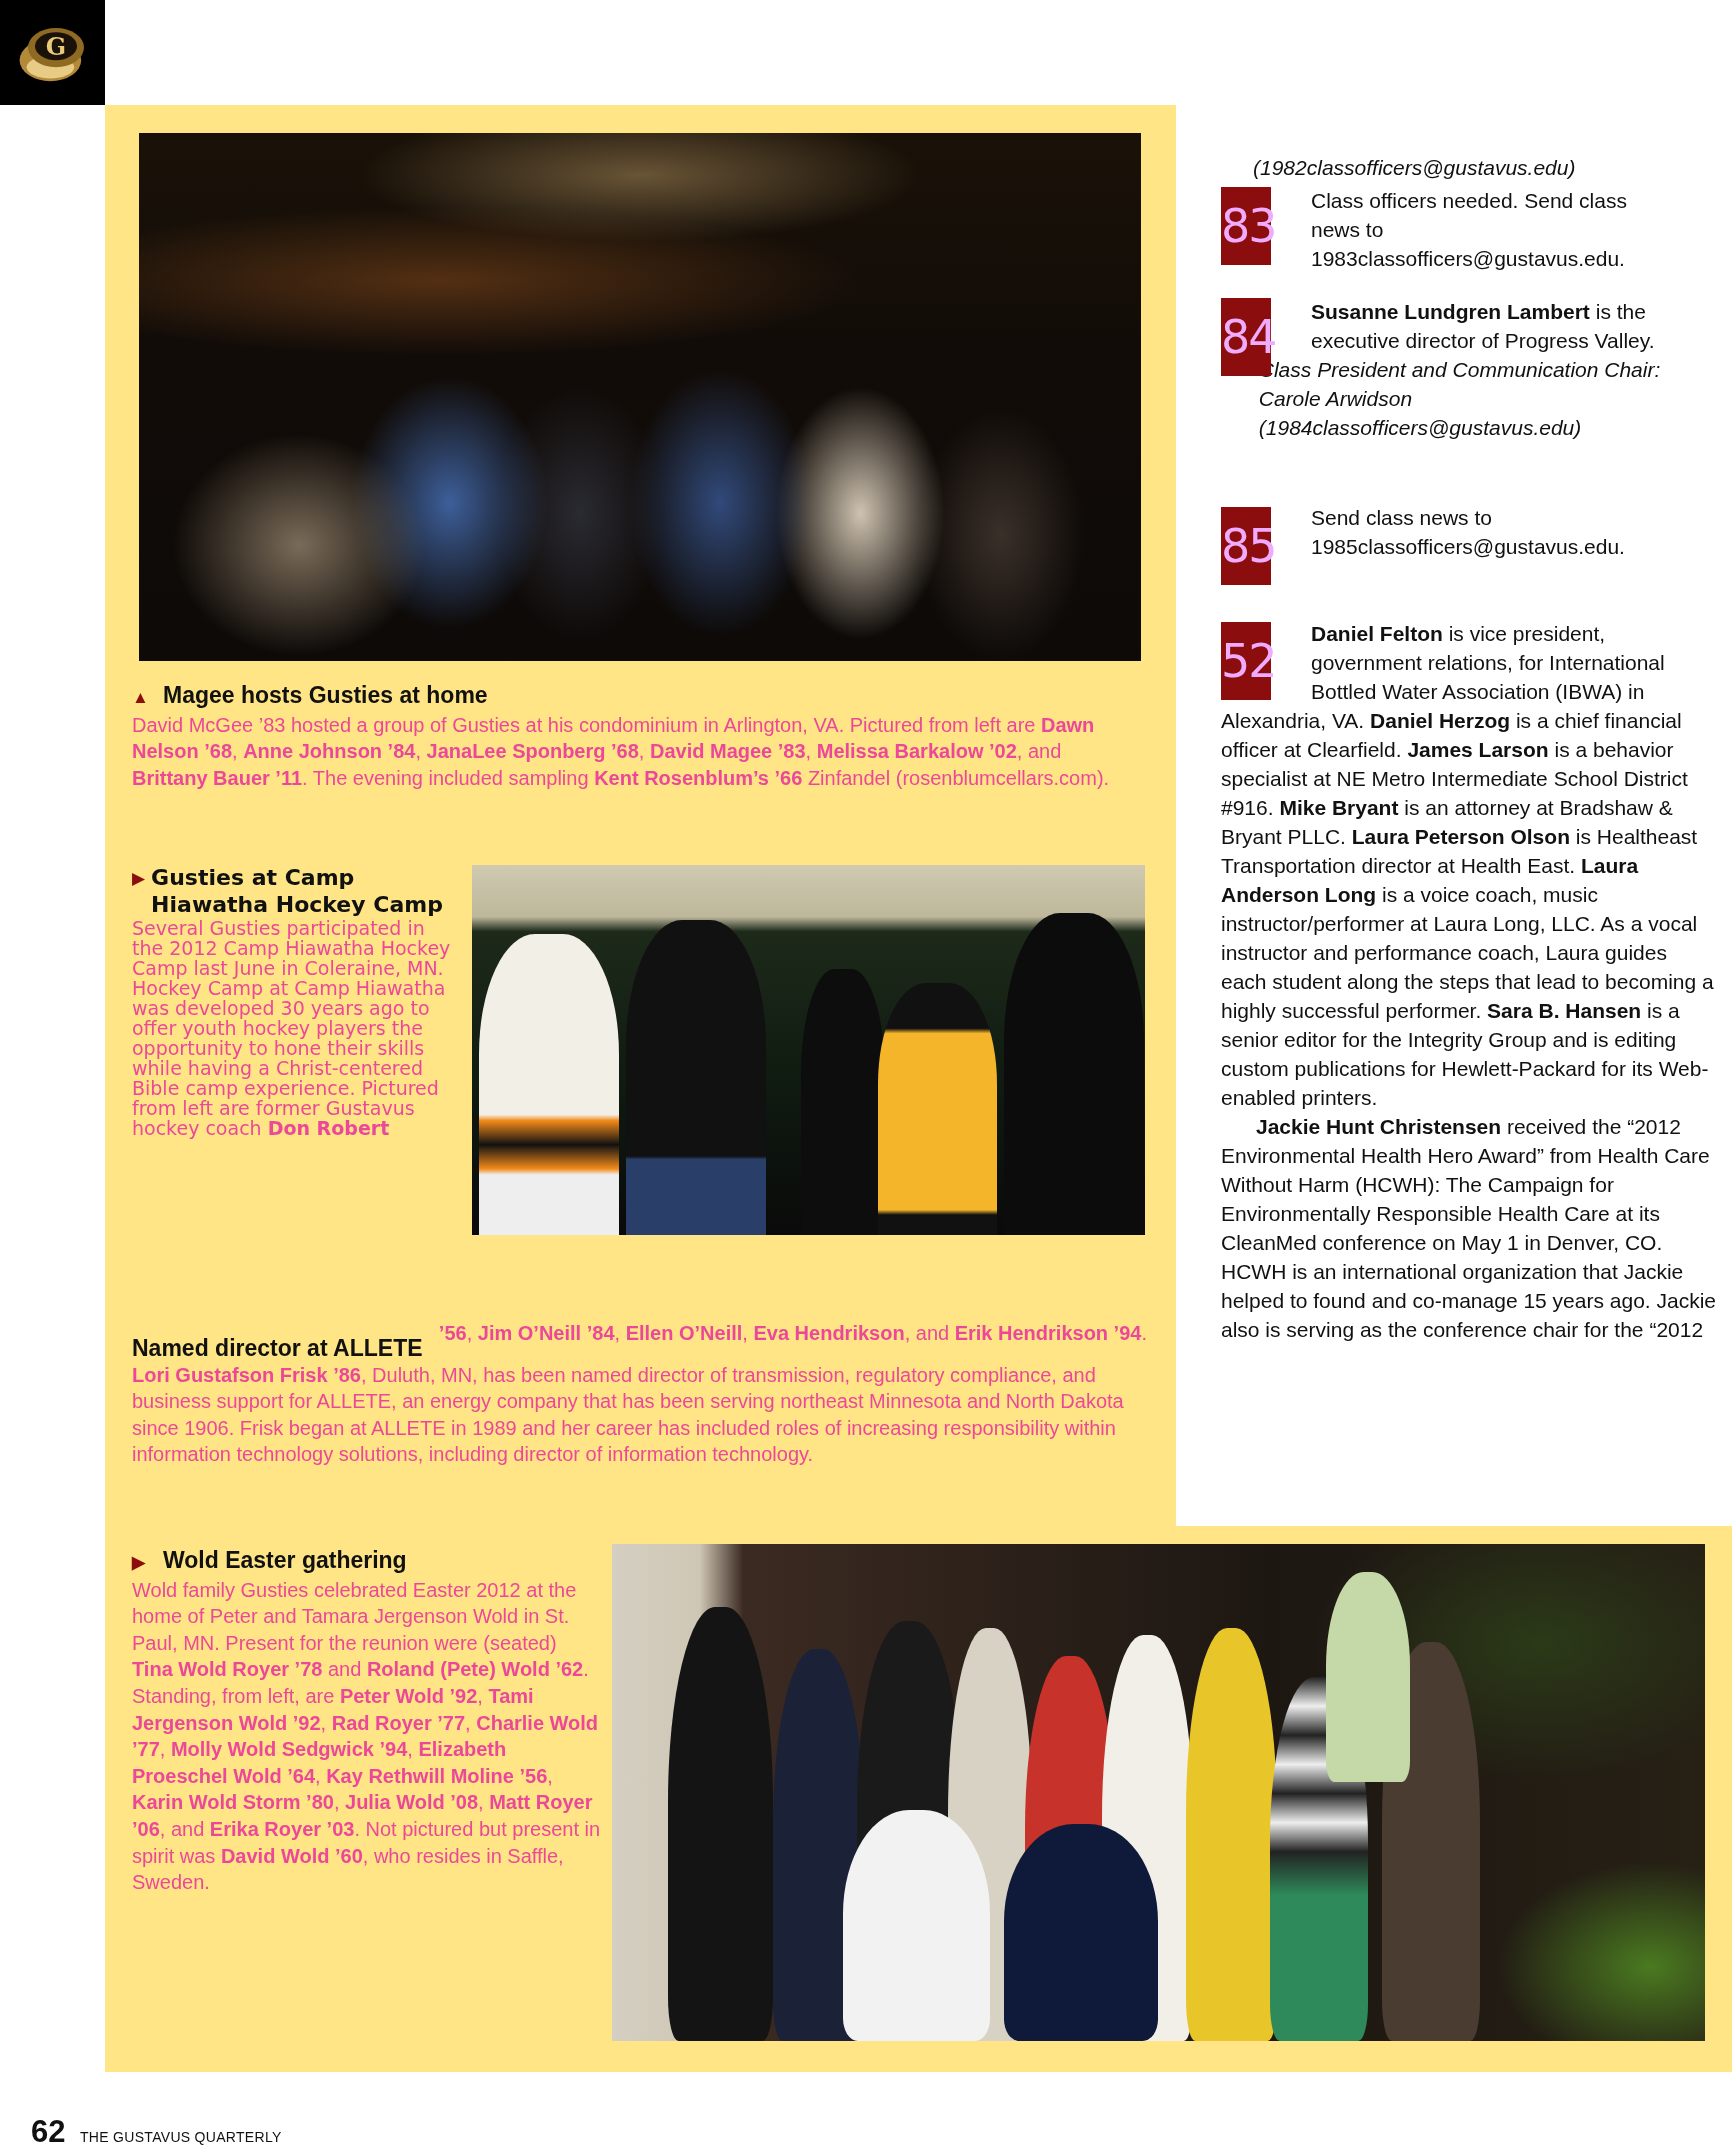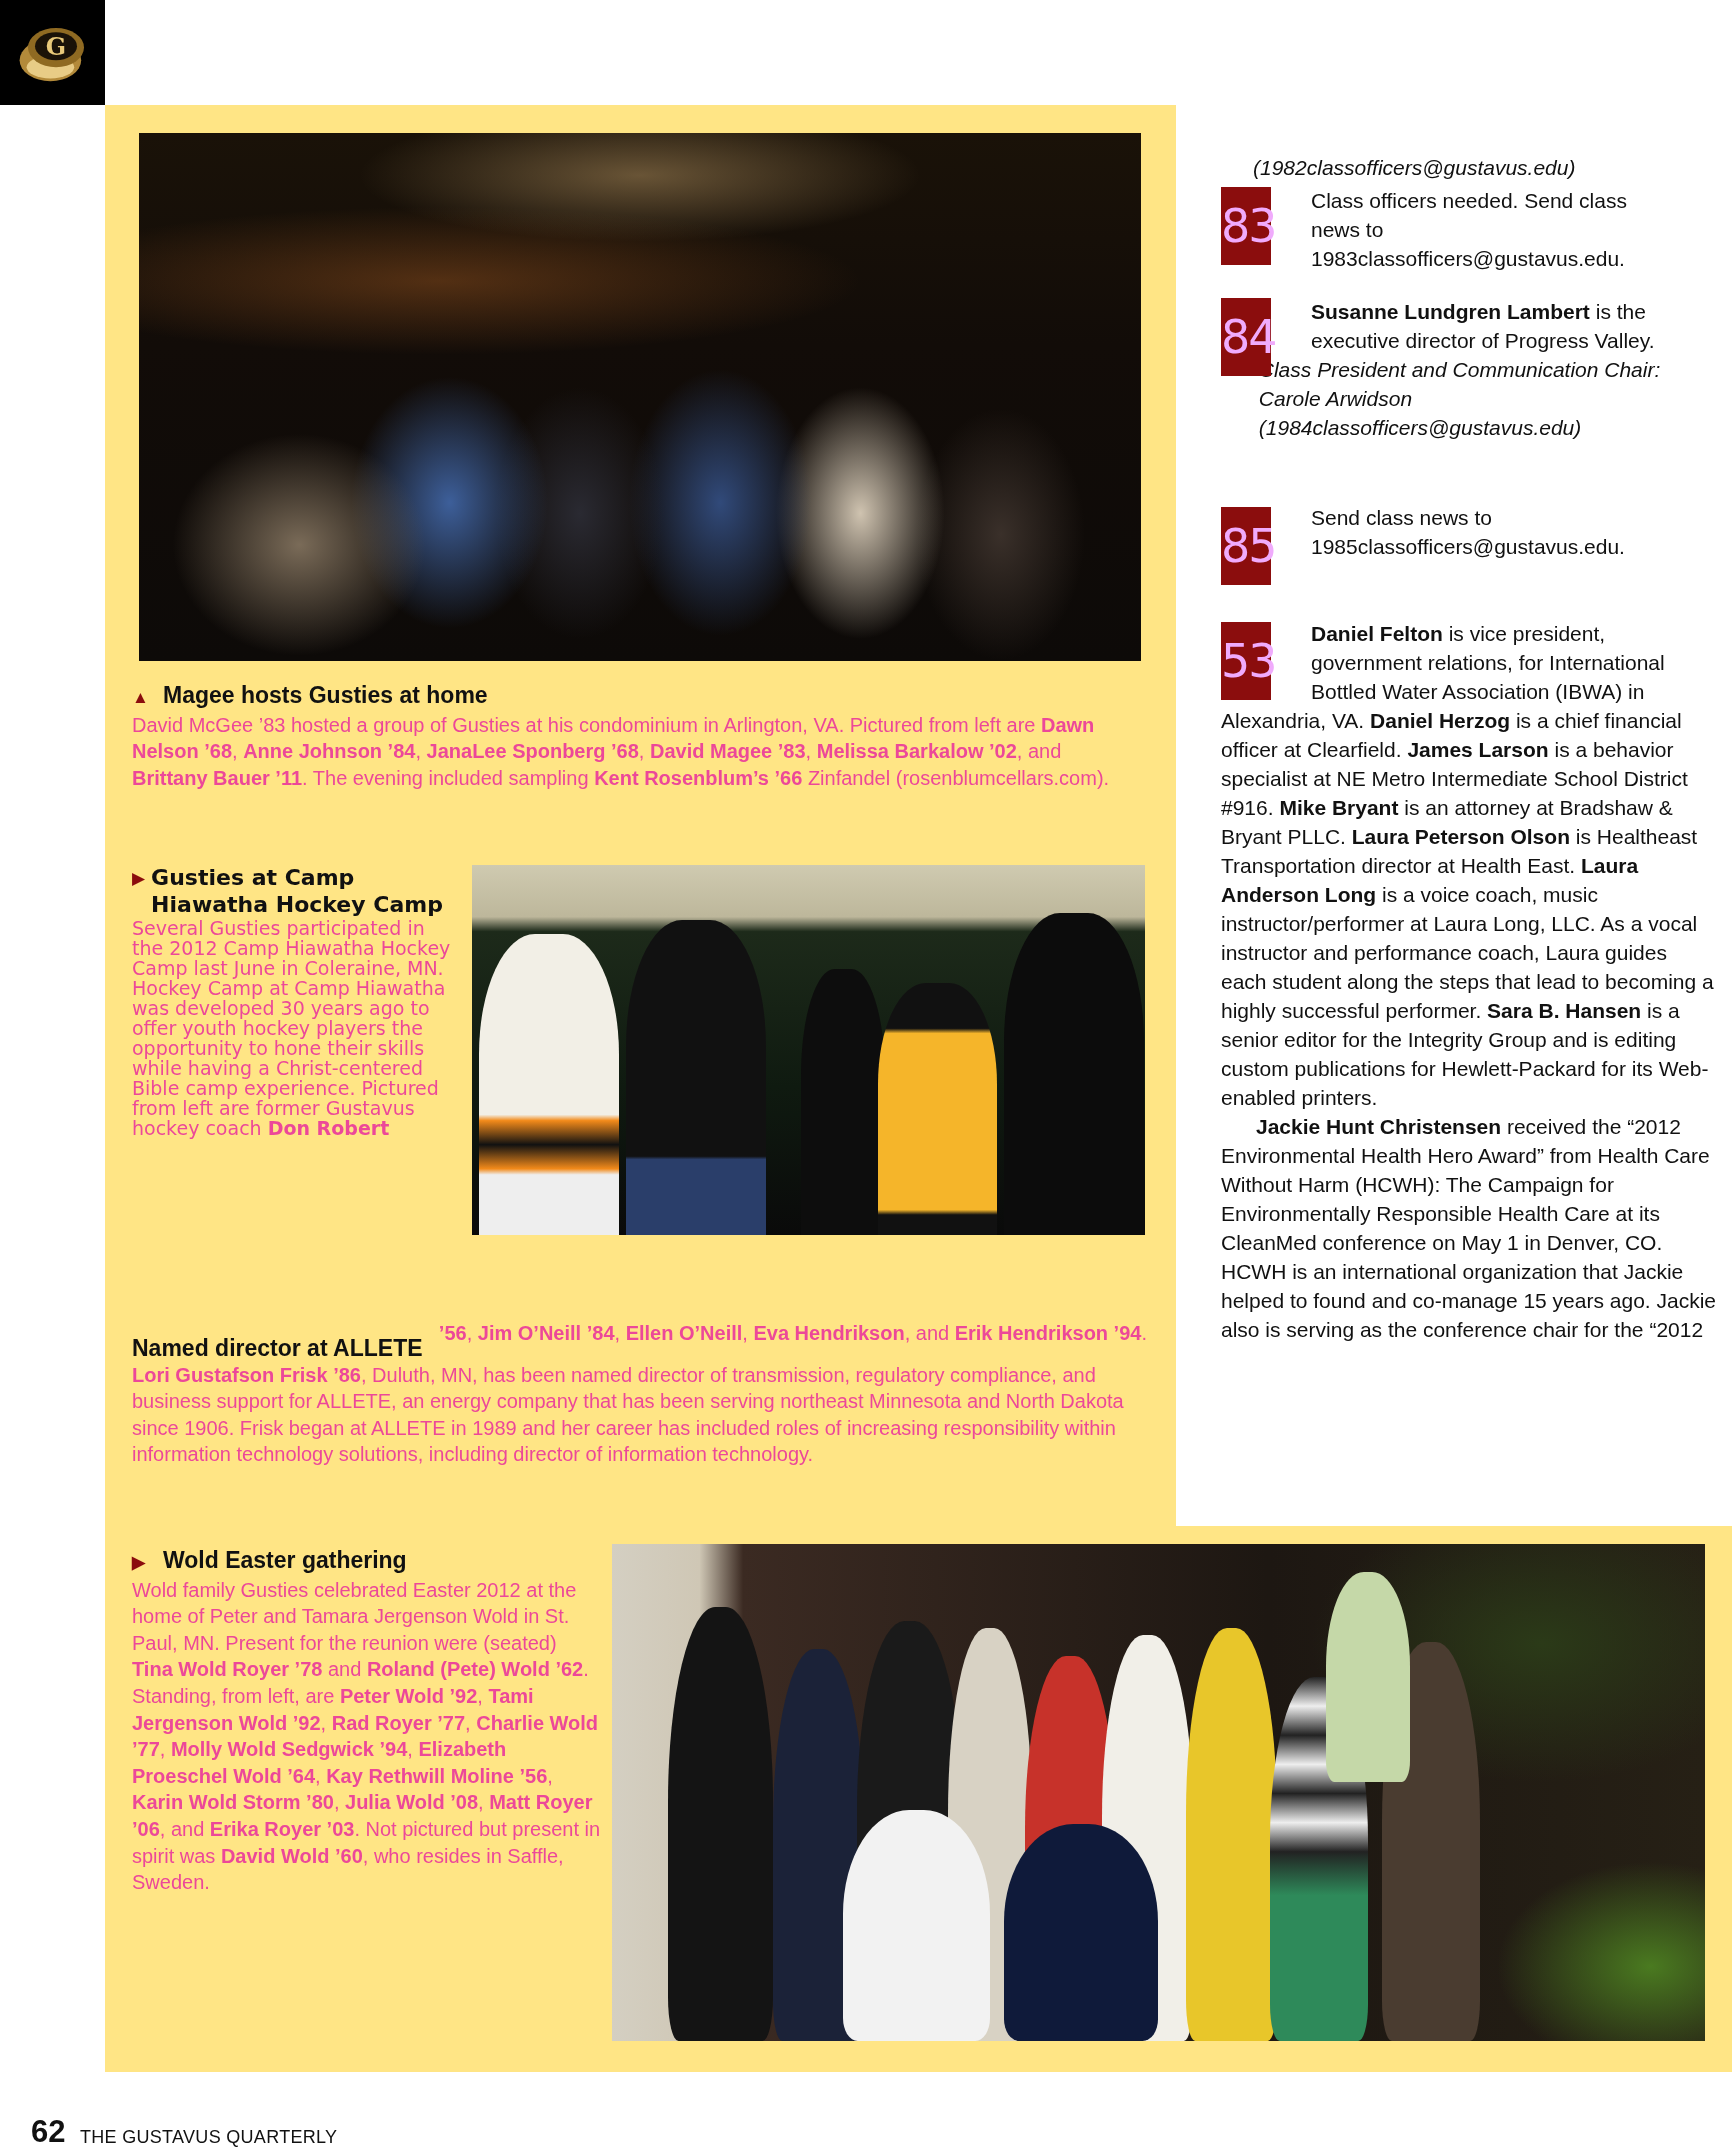--- a/index.html
+++ b/index.html
@@ -71,21 +71,21 @@
     position: absolute; width: 50px; height: 78px; background: #8b0d0d;
     color: #f0abfc; font-size: 46px; line-height: 78px; text-align: center;
     font-family: "DejaVu Sans", sans-serif; letter-spacing: -2.1px;
   }
   .class-entry { position: absolute; left: 1221px; width: 497px; }
   .class-text { margin-left: 90px; font-size: 21px; line-height: 29px; }
   .bullet-sq { display: inline-block; width: 11.2px; height: 14px; background: #ff8c00; margin-right: 26.6px; vertical-align: 1.4px; }
   .indent { display: inline-block; width: 35px; }
 
   .footer-num { left: 31px; top: 2115px; font-size: 31px; font-weight: bold; line-height: 34px; text-align: right; }
-  .footer-title { left: 80px; top: 2128px; font-size: 18px; line-height: 18px; letter-spacing: 0.3px; }
+  .footer-title { left: 80px; top: 2128px; font-size: 14px; line-height: 18px; letter-spacing: 0.3px; }
 </style>
 </head>
 <body>
 
 <div class="abs ring-tab">
   <svg viewBox="0 0 150 150">
     <ellipse cx="72" cy="86" rx="44" ry="30" fill="#b38a3a"></ellipse>
     <ellipse cx="72" cy="96" rx="34" ry="16" fill="#e8cc86"></ellipse>
     <ellipse cx="80" cy="68" rx="40" ry="28" fill="#8f6a22"></ellipse>
     <ellipse cx="80" cy="66" rx="30" ry="20" fill="#1a1208"></ellipse>
@@ -166,21 +166,21 @@
     <i style="width:420px;">Class President and Communication Chair: Carole Arwidson (1984classofficers@gustavus.edu)</i>
   </div>
 </div>
 
 <div class="class-entry" style="top:503px;">
   <div class="class-badge" style="left:0;top:4.2px;">85</div>
   <div class="class-text rich" style="width:343px;"><span>Send class news to 1985classofficers@gustavus.edu.</span></div>
 </div>
 
 <div class="class-entry" style="top:619px;">
-  <div class="class-badge" style="left:0;top:2.8px;">53</div>
+  <div class="class-badge" style="left:0;top:2.8px;">52</div>
   <div style="font-size:21px;line-height:29px;">
     <span style="float:left;width:90px;height:84px;"></span>
     <span class="rich"><b>Daniel Felton</b><span> is vice president, government relations, for International Bottled Water Association (IBWA) in Alexandria, VA. </span><b>Daniel Herzog</b><span> is a chief financial officer at Clearfield. </span><b>James Larson</b><span> is a behavior specialist at NE Metro Intermediate School District #916. </span><b>Mike Bryant</b><span> is an attorney at Bradshaw &amp; Bryant PLLC. </span><b>Laura Peterson Olson</b><span> is Healtheast Transportation director at Health East. </span><b>Laura Anderson Long</b><span> is a voice coach, music instructor/performer at Laura Long, LLC. As a vocal instructor and performance coach, Laura guides each student along the steps that lead to becoming a highly successful performer. </span><b>Sara B. Hansen</b><span> is a senior editor for the Integrity Group and is editing custom publications for Hewlett-Packard for its Web-enabled printers.</span></span>
     <div style="clear:both;"></div>
     <div><span class="indent"></span><span class="rich"><b>Jackie Hunt Christensen</b><span> received the “2012 Environmental Health Hero Award” from Health Care Without Harm (HCWH): The Campaign for Environmentally Responsible Health Care at its CleanMed conference on May 1 in Denver, CO. HCWH is an international organization that Jackie helped to found and co-manage 15 years ago. Jackie also is serving as the conference chair for the “2012</span></span></div>
   </div>
 </div>
 
 <div class="abs footer-num">62</div>
 <div class="abs footer-title">THE GUSTAVUS QUARTERLY</div>

